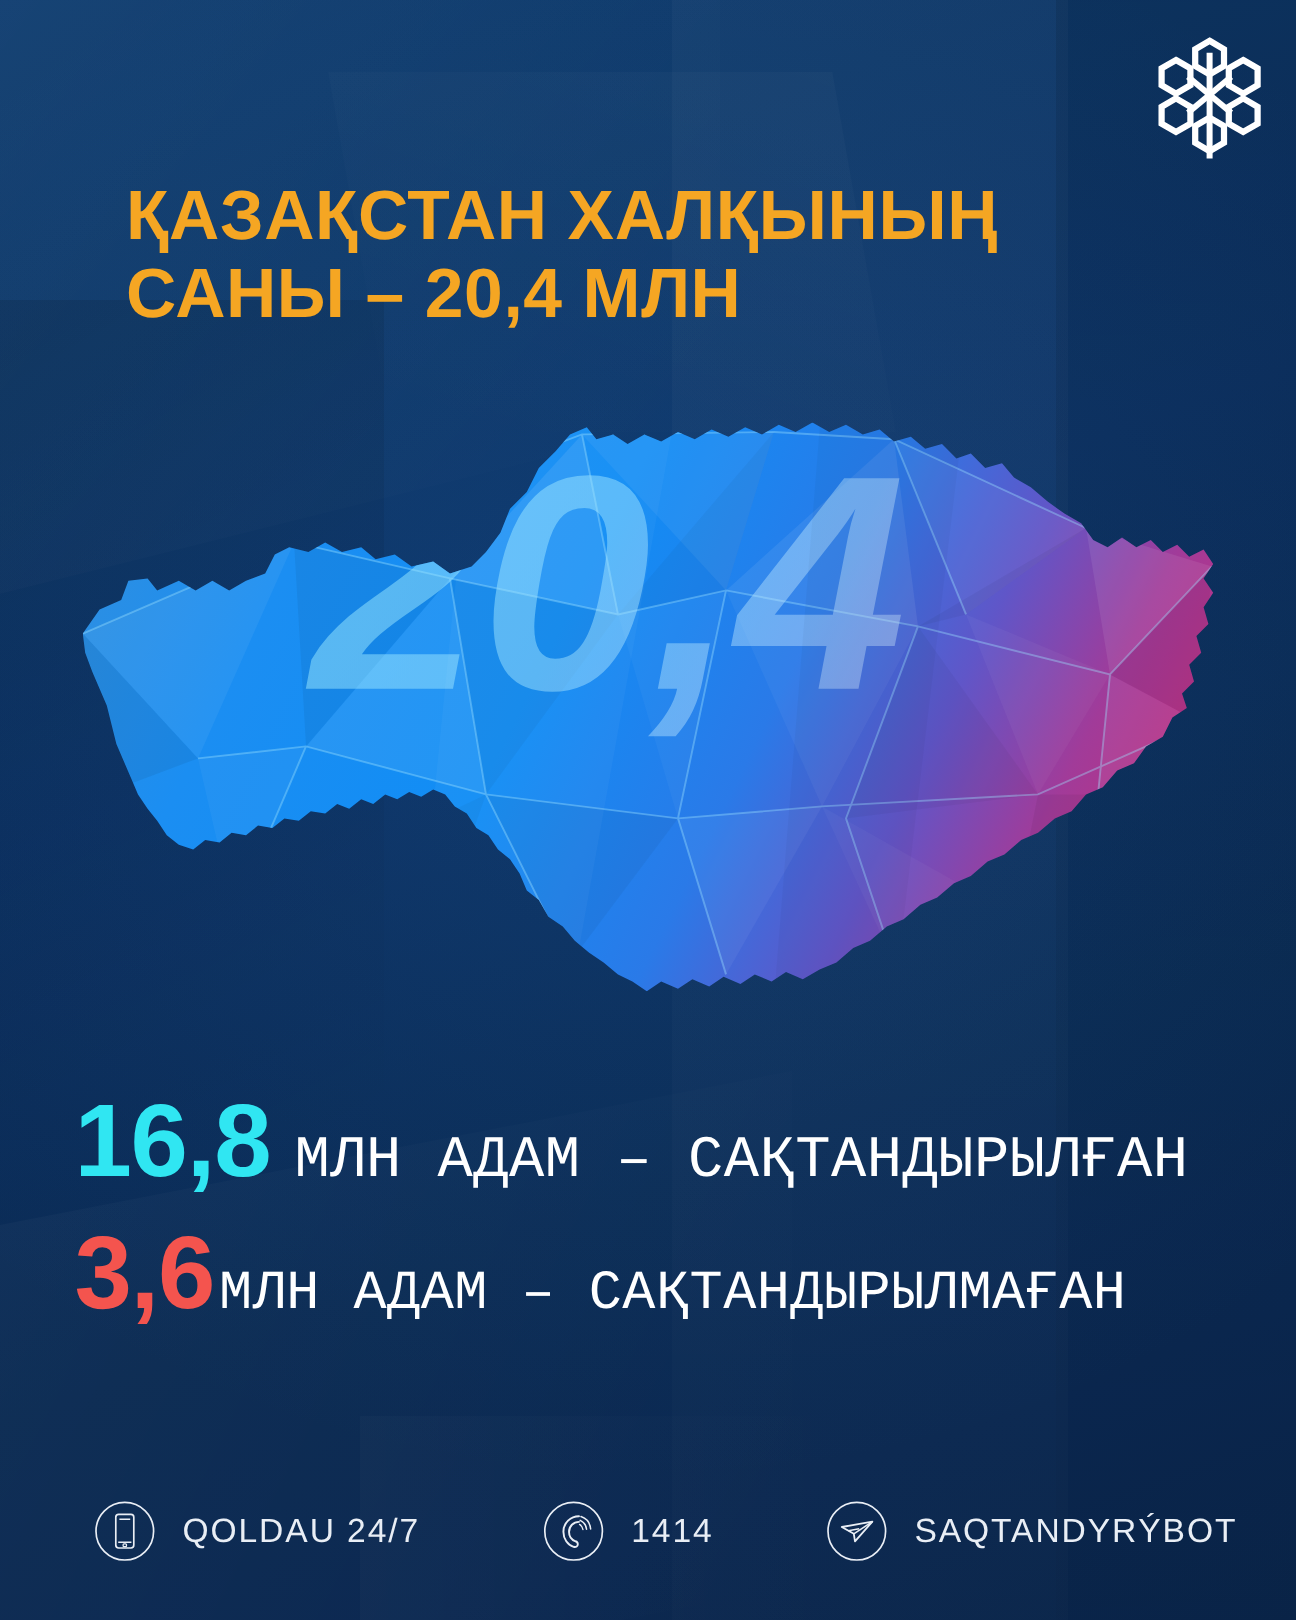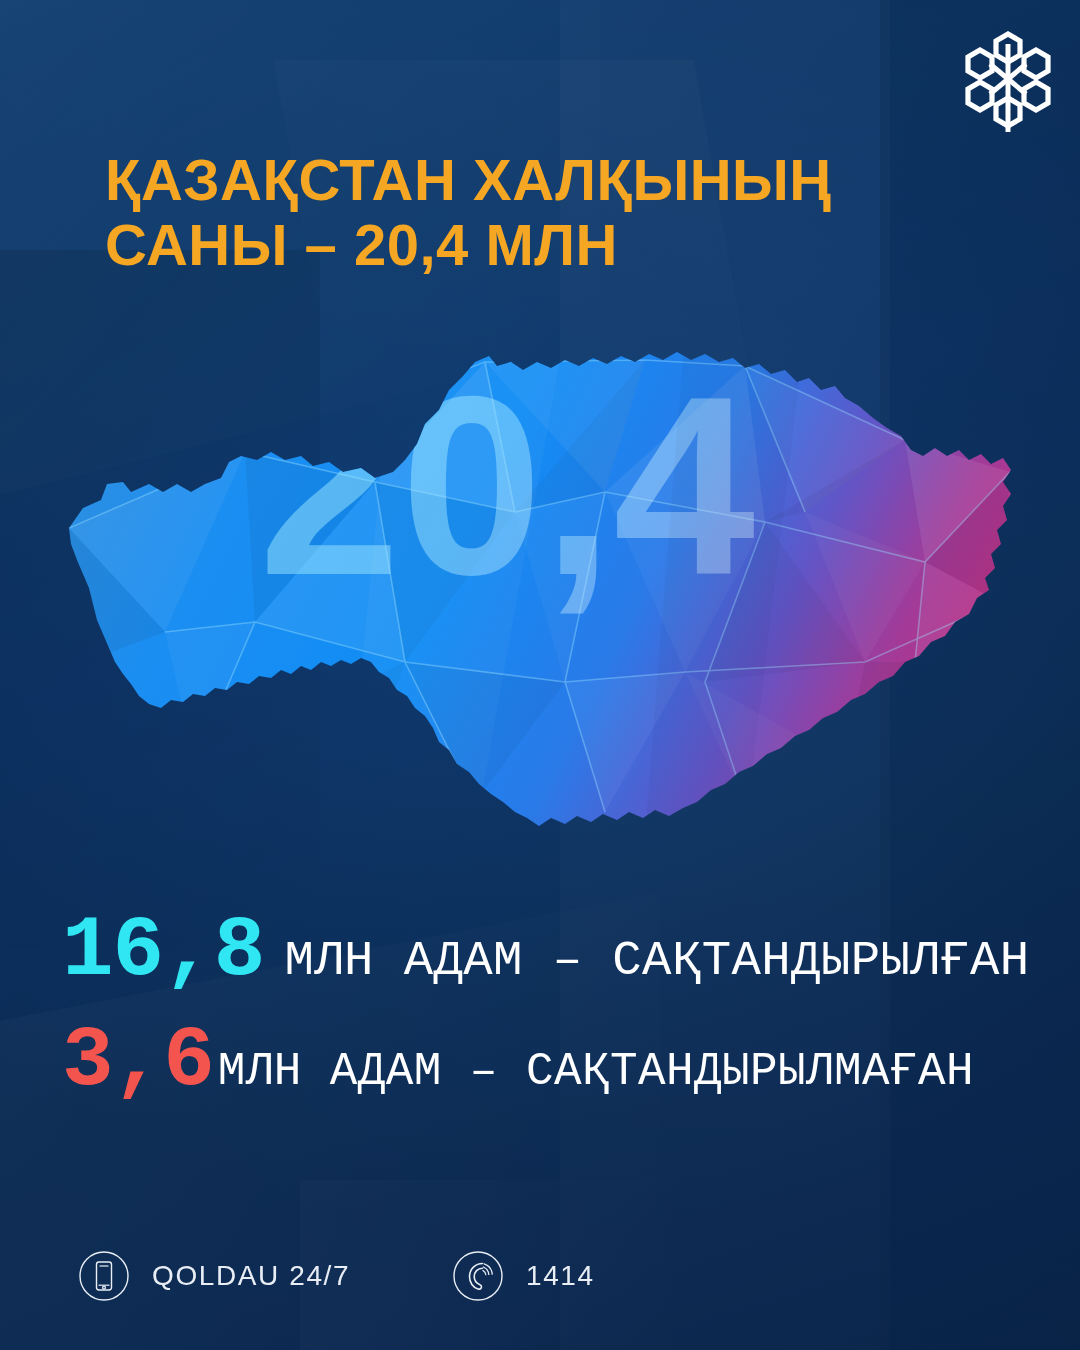--- a/index.html
+++ b/index.html
@@ -42,35 +42,34 @@
   #title{
     position:absolute;left:105px;top:148px;width:800px;
     color:#f5a623;
     font-size:58px;line-height:1.12;
     font-weight:bold;letter-spacing:.5px;
     text-transform:uppercase;
     white-space:pre-line;
   }
 
   
-  #mapwrap{position:absolute;left:45px;top:332px;width:990px;height:500px;}
+  #mapwrap{position:absolute;left:45px;top:332px;width:990px;height:500px;font-style:italic;}
   #mapsvg{width:100%;height:100%;display:block;}
 
   
   .statrow{
     position:absolute;left:62px;right:40px;
     display:flex;align-items:baseline;
   }
   #stat1{top:908px;}
   #stat2{top:1018px;}
   .statnum{
     font-size:86px;font-weight:bold;line-height:1;
     letter-spacing:-1px;
     flex:0 0 auto;
-    font-family:Liberation Mono, monospace;
   }
   .statnum.cyan{color:#30e6f2;}
   .statnum.red{color:#f4544e;}
   .stattext{
     color:#ffffff;
     font-size:49px;font-weight:normal;line-height:1;
     margin-left:20px;letter-spacing:.4px;
     text-transform:uppercase;
     white-space:nowrap;
     flex:0 0 auto;
@@ -261,15 +260,24 @@
         <path d="M30.5,13.5 C23.5,13.5 17.5,19 17.5,26.5 C17.5,32.5 21,37.5 26,39
                  C28,39.5 29.5,38.5 29.5,36.8 C29.5,35.6 28.8,34.8 27.6,34.4
                  C24.4,33.2 22.2,30.2 22.2,26.6 C22.2,21.9 25.8,18.2 30.5,18.2" fill="none" stroke="#e9eef5" stroke-width="1.6" stroke-linecap="round"></path>
         <path d="M31.5,17 C34.5,18.4 36.5,21.2 36.8,24.4" fill="none" stroke="#e9eef5" stroke-width="1.3" stroke-linecap="round"></path>
         <path d="M32.2,13.8 C36.8,15.4 39.8,19.4 40.2,24.2" fill="none" stroke="#e9eef5" stroke-width="1.3" stroke-linecap="round"></path>
         <path d="M31,20.4 C32.6,21.4 33.6,22.9 33.8,24.6" fill="none" stroke="#e9eef5" stroke-width="1.2" stroke-linecap="round"></path>
       </svg>
       <span class="flabel">1414</span>
     </div>
 
+    <div class="fitem" id="fitem-bot">
+      <svg class="ficon" viewBox="0 0 52 52">
+        <circle cx="26" cy="26" r="24" fill="none" stroke="#e9eef5" stroke-width="1.4"></circle>
+        <path d="M13.5,22.5 L39,18 L24.5,34.5 L23.5,28.2 Z" fill="none" stroke="#e9eef5" stroke-width="1.5" stroke-linejoin="round"></path>
+        <path d="M23.5,28.2 L39,18" fill="none" stroke="#e9eef5" stroke-width="1.3"></path>
+        <path d="M19,25.6 L28,24" fill="none" stroke="#e9eef5" stroke-width="1.2"></path>
+      </svg>
+      <span class="flabel">SAQTANDYRÝBOT</span>
+    </div>
 
   </div>
 </div>
 
 </body></html>

